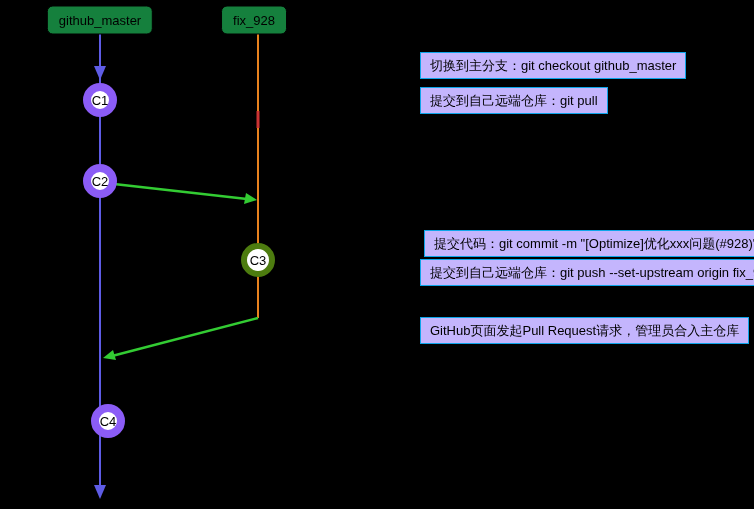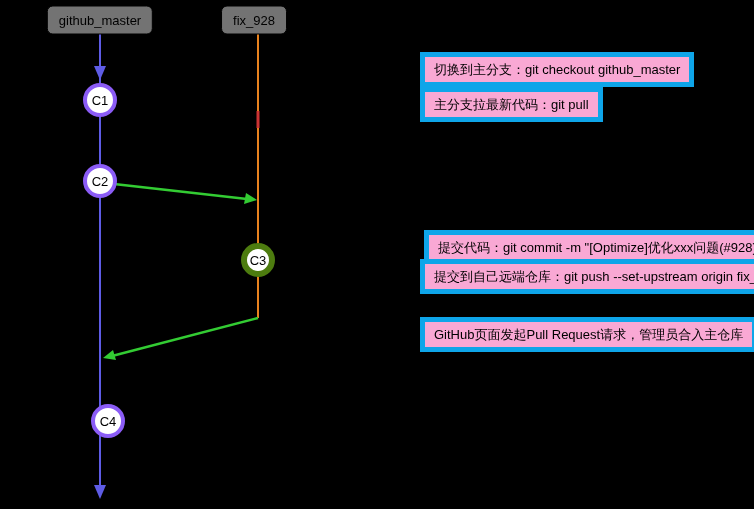--- a/index.html
+++ b/index.html
@@ -16,21 +16,21 @@
     overflow: hidden;
   }
   .canvas svg.wires {
     position: absolute;
     left: 0; top: 0;
     width: 754px; height: 509px;
   }
   .branch-label {
     position: absolute;
     transform: translate(-50%, -50%);
-    background: #737373;
+    background: #15803d;
     color: #000000;
     border: 1px solid #000000;
     border-radius: 6px;
     padding: 6px 11px;
     font-size: 13px;
     white-space: nowrap;
   }
   .commit-node {
     position: absolute;
     transform: translate(-50%, -50%);
@@ -38,27 +38,27 @@
     height: 34px;
     box-sizing: border-box;
     background: #ffffff;
     border-radius: 50%;
     display: flex;
     align-items: center;
     justify-content: center;
     font-size: 13px;
     color: #000000;
   }
-  .commit-node.master { border: 4px solid #8b5cf6; }
+  .commit-node.master { border: 8px solid #8b5cf6; }
   .commit-node.feature { border: 6px solid #4d7c0f; }
   .annotation {
     position: absolute;
-    background: #f9a8d4;
+    background: #c4b5fd;
     color: #000000;
-    border: 5px solid #0ea5e9;
+    border: 1px solid #0ea5e9;
     padding: 5px 9px;
     font-size: 13px;
     line-height: 15px;
     white-space: nowrap;
   }
 </style>
 </head>
 <body>
 
 <div class="canvas">
@@ -84,18 +84,18 @@
 
   <div class="branch-label" style="left:100px; top:20px;">github_master</div>
   <div class="branch-label" style="left:254px; top:20px;">fix_928</div>
 
   <div class="commit-node master" style="left:100px; top:100px;">C1</div>
   <div class="commit-node master" style="left:100px; top:181px;">C2</div>
   <div class="commit-node feature" style="left:258px; top:260px;">C3</div>
   <div class="commit-node master" style="left:108px; top:421px;">C4</div>
 
   <div class="annotation" style="left:420px; top:52px;">切换到主分支：git checkout github_master</div>
-  <div class="annotation" style="left:420px; top:87px;">主分支拉最新代码：git pull</div>
+  <div class="annotation" style="left:420px; top:87px;">提交到自己远端仓库：git pull</div>
   <div class="annotation" style="left:424px; top:230px;">提交代码：git commit -m "[Optimize]优化xxx问题(#928)"</div>
   <div class="annotation" style="left:420px; top:259px;">提交到自己远端仓库：git push --set-upstream origin fix_928</div>
   <div class="annotation" style="left:420px; top:317px;text-align:center;">GitHub页面发起Pull Request请求，管理员合入主仓库</div>
 
 </div>
 
 </body></html>

